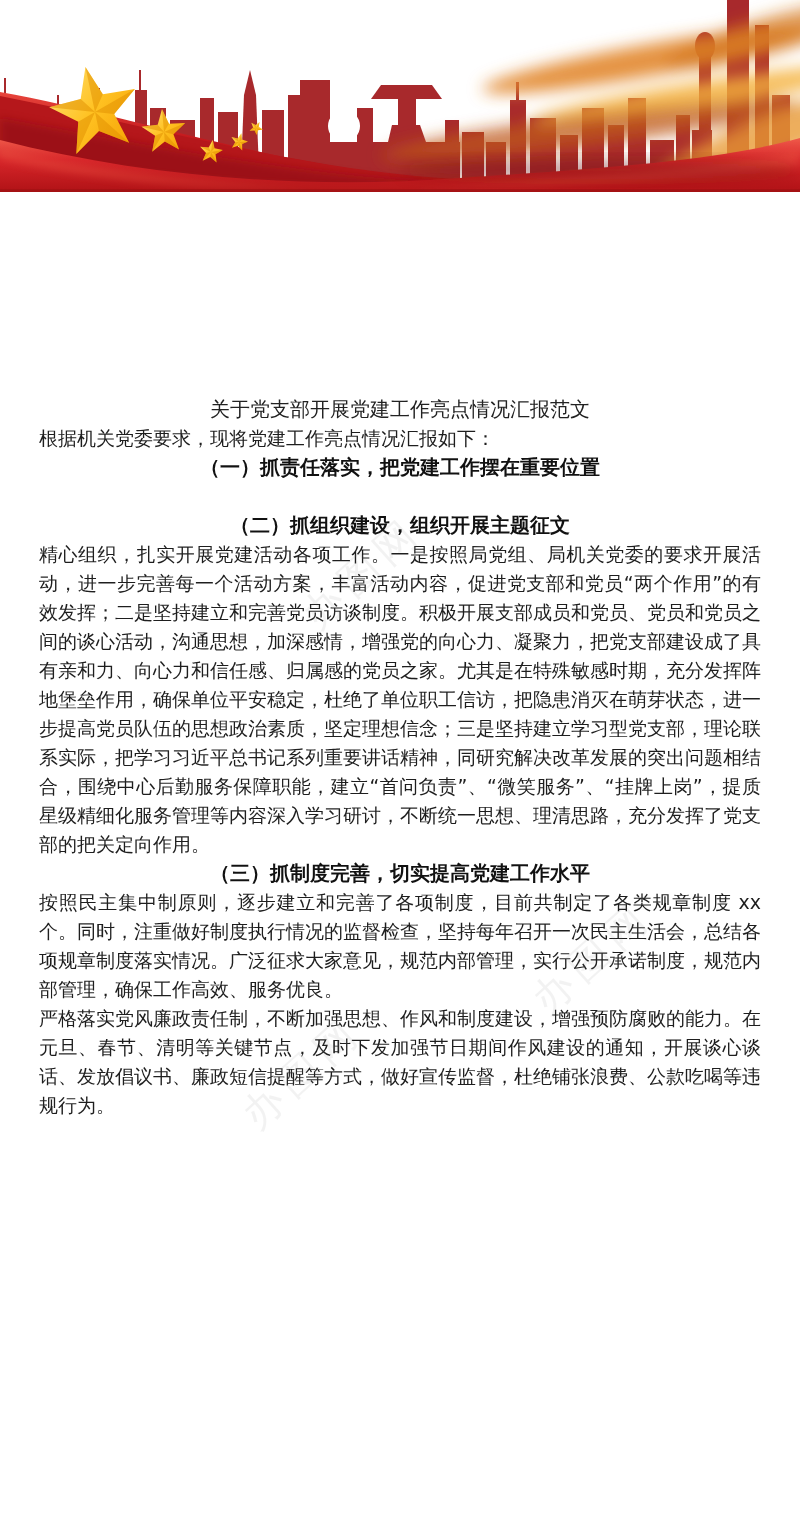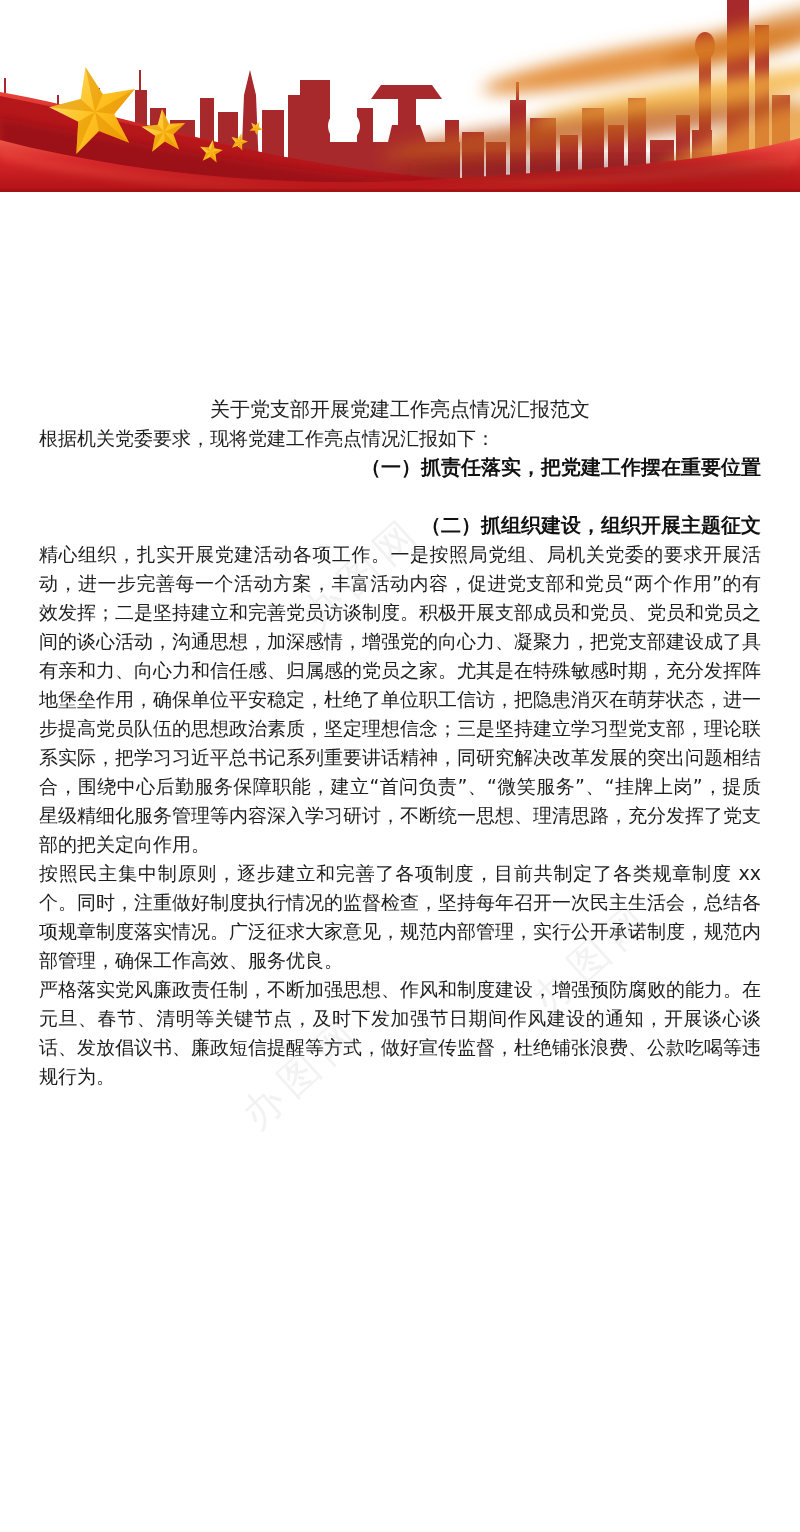--- a/index.html
+++ b/index.html
@@ -2,21 +2,21 @@
 <html><head>
 <meta charset="utf-8">
 <style>
   html,body{margin:0;padding:0;background:#ffffff;}
   .page{position:relative;width:800px;height:1532px;background:#ffffff;overflow:hidden;
         font-family:"DejaVu Sans","Liberation Sans",sans-serif;}
   .banner{position:relative;width:800px;height:192px;overflow:hidden;}
   .doc{position:relative;padding:0 39px;color:#1e1e1e;font-size:19px;line-height:29px;text-align:justify;}
   .doc-title{margin:0;margin-top:203px;text-align:center;font-size:20px;font-weight:500;color:#222;line-height:29px;}
   .doc-intro{margin:0;}
-  .sec-heading{margin:0;font-size:20px;font-weight:700;color:#111;line-height:29px;text-align:right;}
+  .sec-heading{margin:0;font-size:20px;font-weight:700;color:#111;line-height:29px;text-align:center;}
   .sec-body{margin:0;}
   .blank-line{height:29px;}
   .watermark{position:absolute;color:#8a8a8a;opacity:0.10;transform:rotate(-42deg);
              font-size:40px;letter-spacing:8px;white-space:nowrap;pointer-events:none;z-index:1;}
   .wm1{left:290px;top:545px;}
   .wm2{left:520px;top:930px;}
   .wm3{left:230px;top:1045px;}
 </style>
 </head>
 <body>
@@ -143,20 +143,21 @@
   <section>
     <h2 class="sec-heading">（一）抓责任落实，把党建工作摆在重要位置</h2>
   </section>
 <div class="blank-line"></div>
   <section>
     <h2 class="sec-heading">（二）抓组织建设，组织开展主题征文</h2>
     <p class="sec-body">精心组织，扎实开展党建活动各项工作。一是按照局党组、局机关党委的要求开展活动，进一步完善每一个活动方案，丰富活动内容，促进党支部和党员“两个作用”的有效发挥；二是坚持建立和完善党员访谈制度。积极开展支部成员和党员、党员和党员之间的谈心活动，沟通思想，加深感情，增强党的向心力、凝聚力，把党支部建设成了具有亲和力、向心力和信任感、归属感的党员之家。尤其是在特殊敏感时期，充分发挥阵地堡垒作用，确保单位平安稳定，杜绝了单位职工信访，把隐患消灭在萌芽状态，进一步提高党员队伍的思想政治素质，坚定理想信念；三是坚持建立学习型党支部，理论联系实际，把学习习近平总书记系列重要讲话精神，同研究解决改革发展的突出问题相结合，围绕中心后勤服务保障职能，建立“首问负责”、“微笑服务”、“挂牌上岗”，提质星级精细化服务管理等内容深入学习研讨，不断统一思想、理清思路，充分发挥了党支部的把关定向作用。</p>
   </section>
 
   <section>
+    <h2 class="sec-heading">（三）抓制度完善，切实提高党建工作水平</h2>
     <p class="sec-body">按照民主集中制原则，逐步建立和完善了各项制度，目前共制定了各类规章制度 xx 个。同时，注重做好制度执行情况的监督检查，坚持每年召开一次民主生活会，总结各项规章制度落实情况。广泛征求大家意见，规范内部管理，实行公开承诺制度，规范内部管理，确保工作高效、服务优良。</p>
   </section>
 
   <section>
     <p class="sec-body">严格落实党风廉政责任制，不断加强思想、作风和制度建设，增强预防腐败的能力。在元旦、春节、清明等关键节点，及时下发加强节日期间作风建设的通知，开展谈心谈话、发放倡议书、廉政短信提醒等方式，做好宣传监督，杜绝铺张浪费、公款吃喝等违规行为。</p>
   </section>
 
 </div>
   </div>
 

